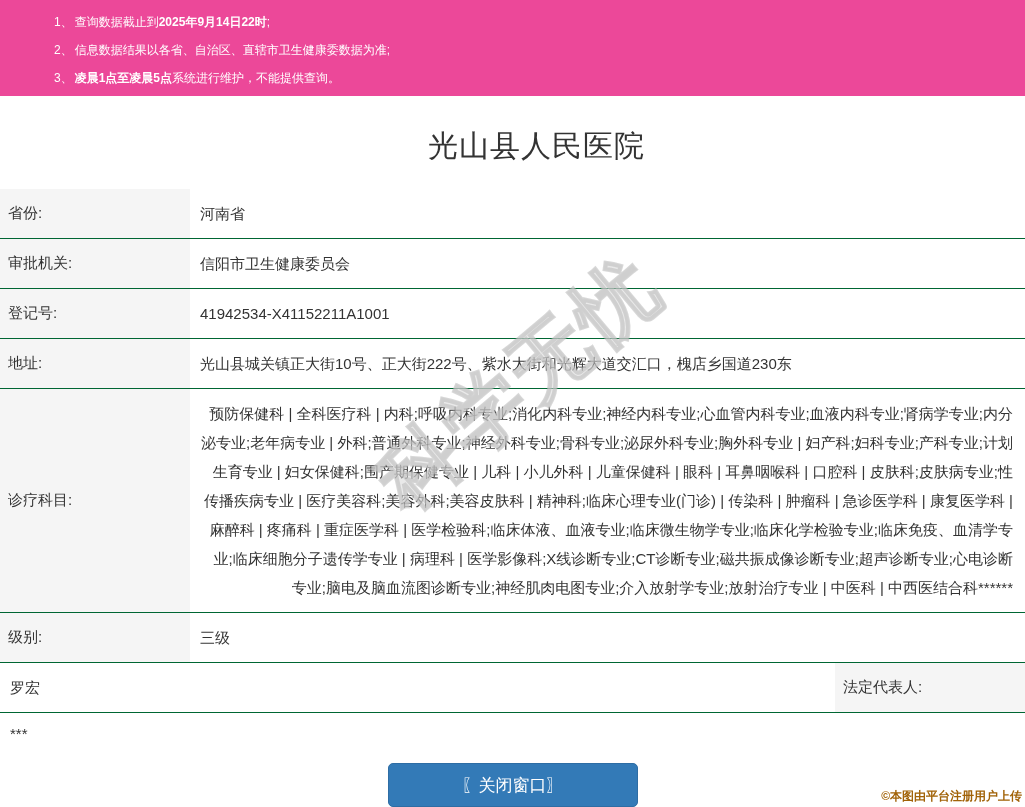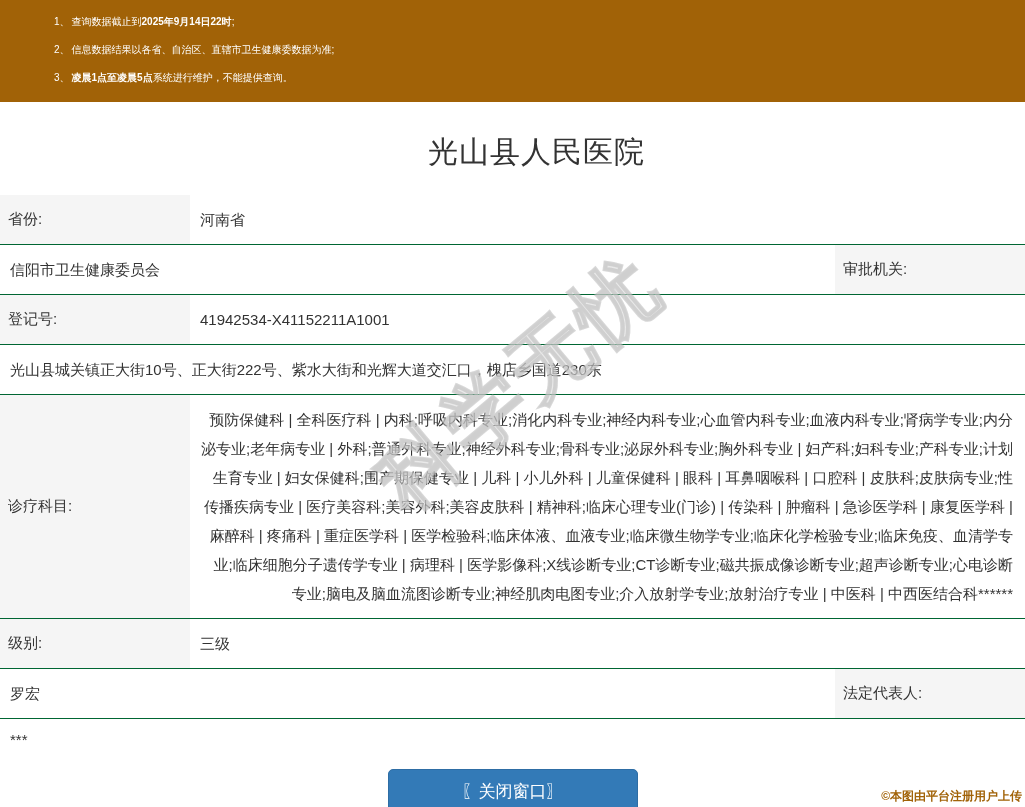--- a/index.html
+++ b/index.html
@@ -1,22 +1,22 @@
 <!DOCTYPE html>
 <html><head>
 <meta charset="utf-8">
 <style>
   * { margin:0; padding:0; box-sizing:border-box; }
   html,body { width:1025px; height:807px; overflow:hidden; background:#fff;
               font-family:"Liberation Sans","DejaVu Sans",sans-serif; color:#333; }
   .page { position:relative; width:1025px; height:807px; }
 
   
-  .notice-bar { background:#a16207; color:#fff; padding:8px 0 10px 54px;
-                font-size:10px; line-height:28px; }
+  .notice-bar { background:#ec4899; color:#fff; padding:8px 0 4px 54px;
+                font-size:12px; line-height:28px; }
   .notice-line { white-space:nowrap; }
   .notice-line b { font-weight:bold; }
   .notice-num { margin-right:2px; }
 
   
   .title { text-align:center; font-size:30px; font-weight:500; color:#333;
            margin:30px 0 22px 0; letter-spacing:1px;padding-left:48px; }
 
   
   .info-table { width:1025px;text-align:right; }
@@ -69,28 +69,29 @@
   </header>
 
   <h1 class="title">光山县人民医院</h1>
 
   <div class="info-table">
     <div class="row">
       <div class="cell label">省份:</div>
       <div class="cell value">河南省</div>
     </div>
     <div class="row">
+      <div class="cell label">审批机关:</div>
       <div class="cell value">信阳市卫生健康委员会</div>
-      <div class="cell label">审批机关:</div>
     </div>
     <div class="row">
       <div class="cell label">登记号:</div>
       <div class="cell value">41942534-X41152211A1001</div>
     </div>
     <div class="row">
+      <div class="cell label">地址:</div>
       <div class="cell value">光山县城关镇正大街10号、正大街222号、紫水大街和光辉大道交汇口，槐店乡国道230东</div>
     </div>
     <div class="row row-tall">
       <div class="cell label">诊疗科目:</div>
       <div class="cell value">预防保健科 | 全科医疗科 | 内科;呼吸内科专业;消化内科专业;神经内科专业;心血管内科专业;血液内科专业;肾病学专业;内分泌专业;老年病专业 | 外科;普通外科专业;神经外科专业;骨科专业;泌尿外科专业;胸外科专业 | 妇产科;妇科专业;产科专业;计划生育专业 | 妇女保健科;围产期保健专业 | 儿科 | 小儿外科 | 儿童保健科 | 眼科 | 耳鼻咽喉科 | 口腔科 | 皮肤科;皮肤病专业;性传播疾病专业 | 医疗美容科;美容外科;美容皮肤科 | 精神科;临床心理专业(门诊) | 传染科 | 肿瘤科 | 急诊医学科 | 康复医学科 | 麻醉科 | 疼痛科 | 重症医学科 | 医学检验科;临床体液、血液专业;临床微生物学专业;临床化学检验专业;临床免疫、血清学专业;临床细胞分子遗传学专业 | 病理科 | 医学影像科;X线诊断专业;CT诊断专业;磁共振成像诊断专业;超声诊断专业;心电诊断专业;脑电及脑血流图诊断专业;神经肌肉电图专业;介入放射学专业;放射治疗专业 | 中医科 | 中西医结合科******</div>
     </div>
     <div class="row">
       <div class="cell label">级别:</div>
       <div class="cell value">三级</div>
     </div>

